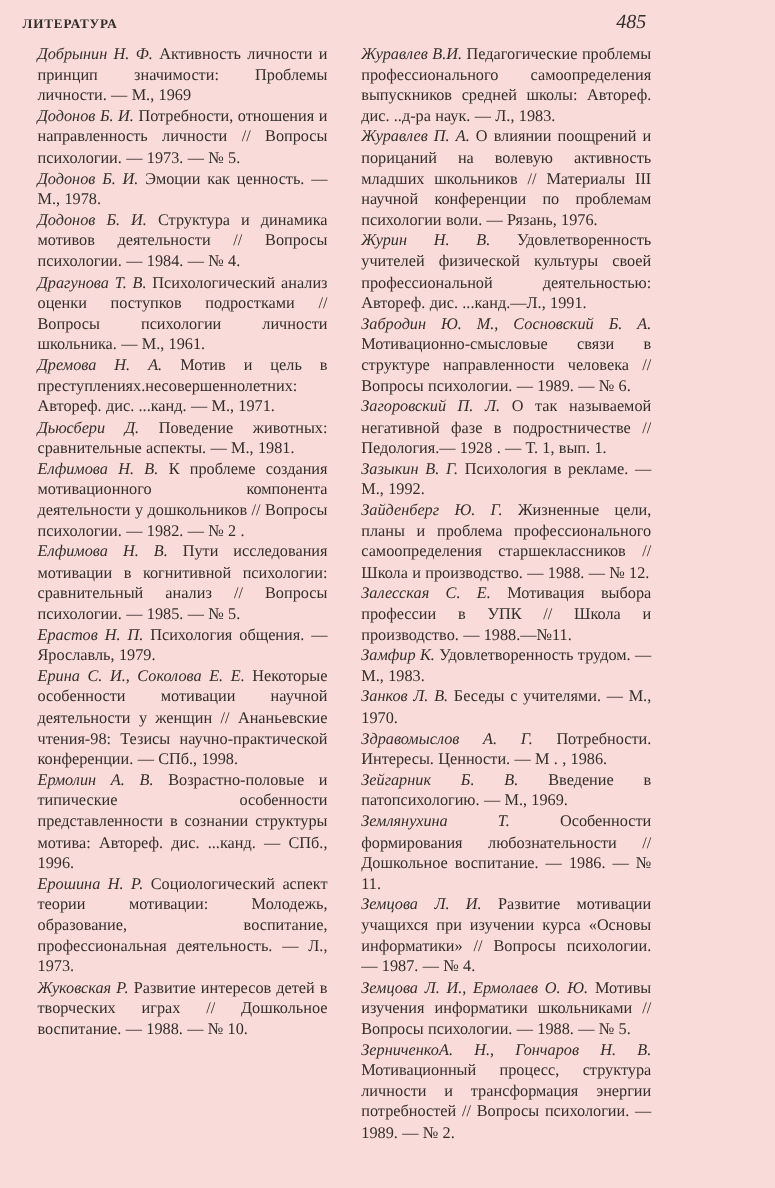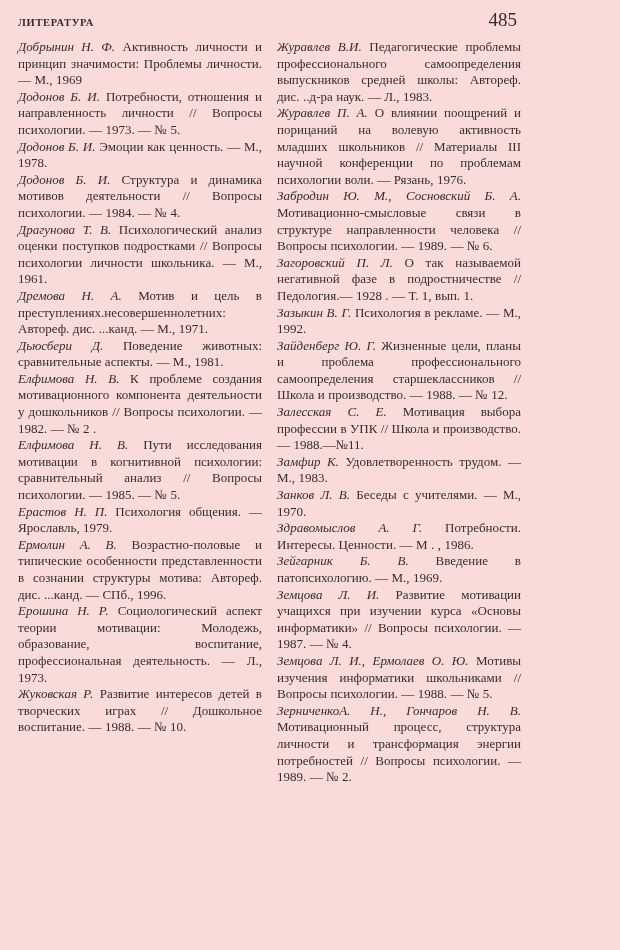--- a/index.html
+++ b/index.html
@@ -25,29 +25,31 @@
     justify-content: space-between;
     align-items: baseline;
     margin-bottom: 8px;
   }
   .running-title {
     font-weight: bold;
     font-size: 10.5px;
     letter-spacing: 0.7px;
   }
   .page-number {
-    font-size: 19px;
+    font-style: italic;
+    font-size: 16px;
     padding-right: 4px;
   }
   .columns {
     display: flex;
     gap: 15px;
   }
   .column {
     width: 50%;
+    margin-left: 12px;
   }
   .entry {
     margin: 0;
     text-align: justify;
     font-size: 13px;
     line-height: 16.6px;
     hyphens: auto;
     -webkit-hyphens: auto;
     word-spacing: 0.2px;
   }
@@ -79,53 +81,56 @@
 
   <p class="entry"><i class="author">Дьюсбери Д.</i> <span class="entry-text">Поведение животных: сравнительные аспекты. — М., 1981.</span></p>
 
 
   <p class="entry"><i class="author">Елфимова Н. В.</i> <span class="entry-text">К проблеме создания мотивационного компонента деятельности у дошкольников // Вопросы психологии. — 1982. — № 2 .</span></p>
 
   <p class="entry"><i class="author">Елфимова Н. В.</i> <span class="entry-text">Пути исследования мотивации в когнитивной психологии: сравнительный анализ // Вопросы психологии. — 1985. — № 5.</span></p>
 
   <p class="entry"><i class="author">Ерастов Н. П.</i> <span class="entry-text">Психология общения. — Ярославль, 1979.</span></p>
 
+  <p class="entry"><i class="author">Ерина С. И., Соколова Е. Е.</i> <span class="entry-text">Некоторые особенности мотивации научной деятельности у женщин // Ананьевские чтения-98: Тезисы научно-практической конференции. — СПб., 1998.</span></p>
 
   <p class="entry"><i class="author">Ермолин А. В.</i> <span class="entry-text">Возрастно-половые и типические особенности представленности в сознании структуры мотива: Автореф. дис. ...канд. — СПб., 1996.</span></p>
 
   <p class="entry"><i class="author">Ерошина Н. Р.</i> <span class="entry-text">Социологический аспект теории мотивации: Молодежь, образование, воспитание, профессиональная деятельность. — Л., 1973.</span></p>
 
 
   <p class="entry"><i class="author">Жуковская Р.</i> <span class="entry-text">Развитие интересов детей в творческих играх // Дошкольное воспитание. — 1988. — № 10.</span></p>
 </div>
     <div class="column" id="col-right">
   <p class="entry"><i class="author">Журавлев В.И.</i> <span class="entry-text">Педагогические проблемы профессионального самоопределения выпускников средней школы: Автореф. дис. ..д-ра наук. — Л., 1983.</span></p>
 
   <p class="entry"><i class="author">Журавлев П. А.</i> <span class="entry-text">О влиянии поощрений и порицаний на волевую активность младших школьников // Материалы III научной конференции по проблемам психологии воли. — Рязань, 1976.</span></p>
 
+  <p class="entry"><i class="author">Журин Н. В.</i> <span class="entry-text">Удовлетворенность учителей физической культуры своей профессиональной деятельностью: Автореф. дис. ...канд.—Л., 1991.</span></p>
 
   <p class="entry"><i class="author">Забродин Ю. М., Сосновский Б. А.</i> <span class="entry-text">Мотивационно-смысловые связи в структуре направленности человека // Вопросы психологии. — 1989. — № 6.</span></p>
 
   <p class="entry"><i class="author">Загоровский П. Л.</i> <span class="entry-text">О так называемой негативной фазе в подростничестве // Педология.— 1928 . — Т. 1, вып. 1.</span></p>
 
   <p class="entry"><i class="author">Зазыкин В. Г.</i> <span class="entry-text">Психология в рекламе. — М., 1992.</span></p>
 
   <p class="entry"><i class="author">Зайденберг Ю. Г.</i> <span class="entry-text">Жизненные цели, планы и проблема профессионального самоопределения старшеклассников // Школа и производство. — 1988. — № 12.</span></p>
 
   <p class="entry"><i class="author">Залесская С. Е.</i> <span class="entry-text">Мотивация выбора профессии в УПК // Школа и производство. — 1988.—№11.</span></p>
 
   <p class="entry"><i class="author">Замфир К.</i> <span class="entry-text">Удовлетворенность трудом. — М., 1983.</span></p>
 
   <p class="entry"><i class="author">Занков Л. В.</i> <span class="entry-text">Беседы с учителями. — М., 1970.</span></p>
 
 
   <p class="entry"><i class="author">Здравомыслов А. Г.</i> <span class="entry-text">Потребности. Интересы. Ценности. — М . , 1986.</span></p>
 
   <p class="entry"><i class="author">Зейгарник Б. В.</i> <span class="entry-text">Введение в патопсихологию. — М., 1969.</span></p>
 
+  <p class="entry"><i class="author">Землянухина Т.</i> <span class="entry-text">Особенности формирования любознательности // Дошкольное воспитание. — 1986. — № 11.</span></p>
 
   <p class="entry"><i class="author">Земцова Л. И.</i> <span class="entry-text">Развитие мотивации учащихся при изучении курса «Основы информатики» // Вопросы психологии. — 1987. — № 4.</span></p>
 
   <p class="entry"><i class="author">Земцова Л. И., Ермолаев О. Ю.</i> <span class="entry-text">Мотивы изучения информатики школьниками // Вопросы психологии. — 1988. — № 5.</span></p>
 
   <p class="entry"><i class="author">ЗерниченкоА. Н., Гончаров Н. В.</i> <span class="entry-text">Мотивационный процесс, структура личности и трансформация энергии потребностей // Вопросы психологии. — 1989. — № 2.</span></p>
 </div>
   </div>
 </div>
 

